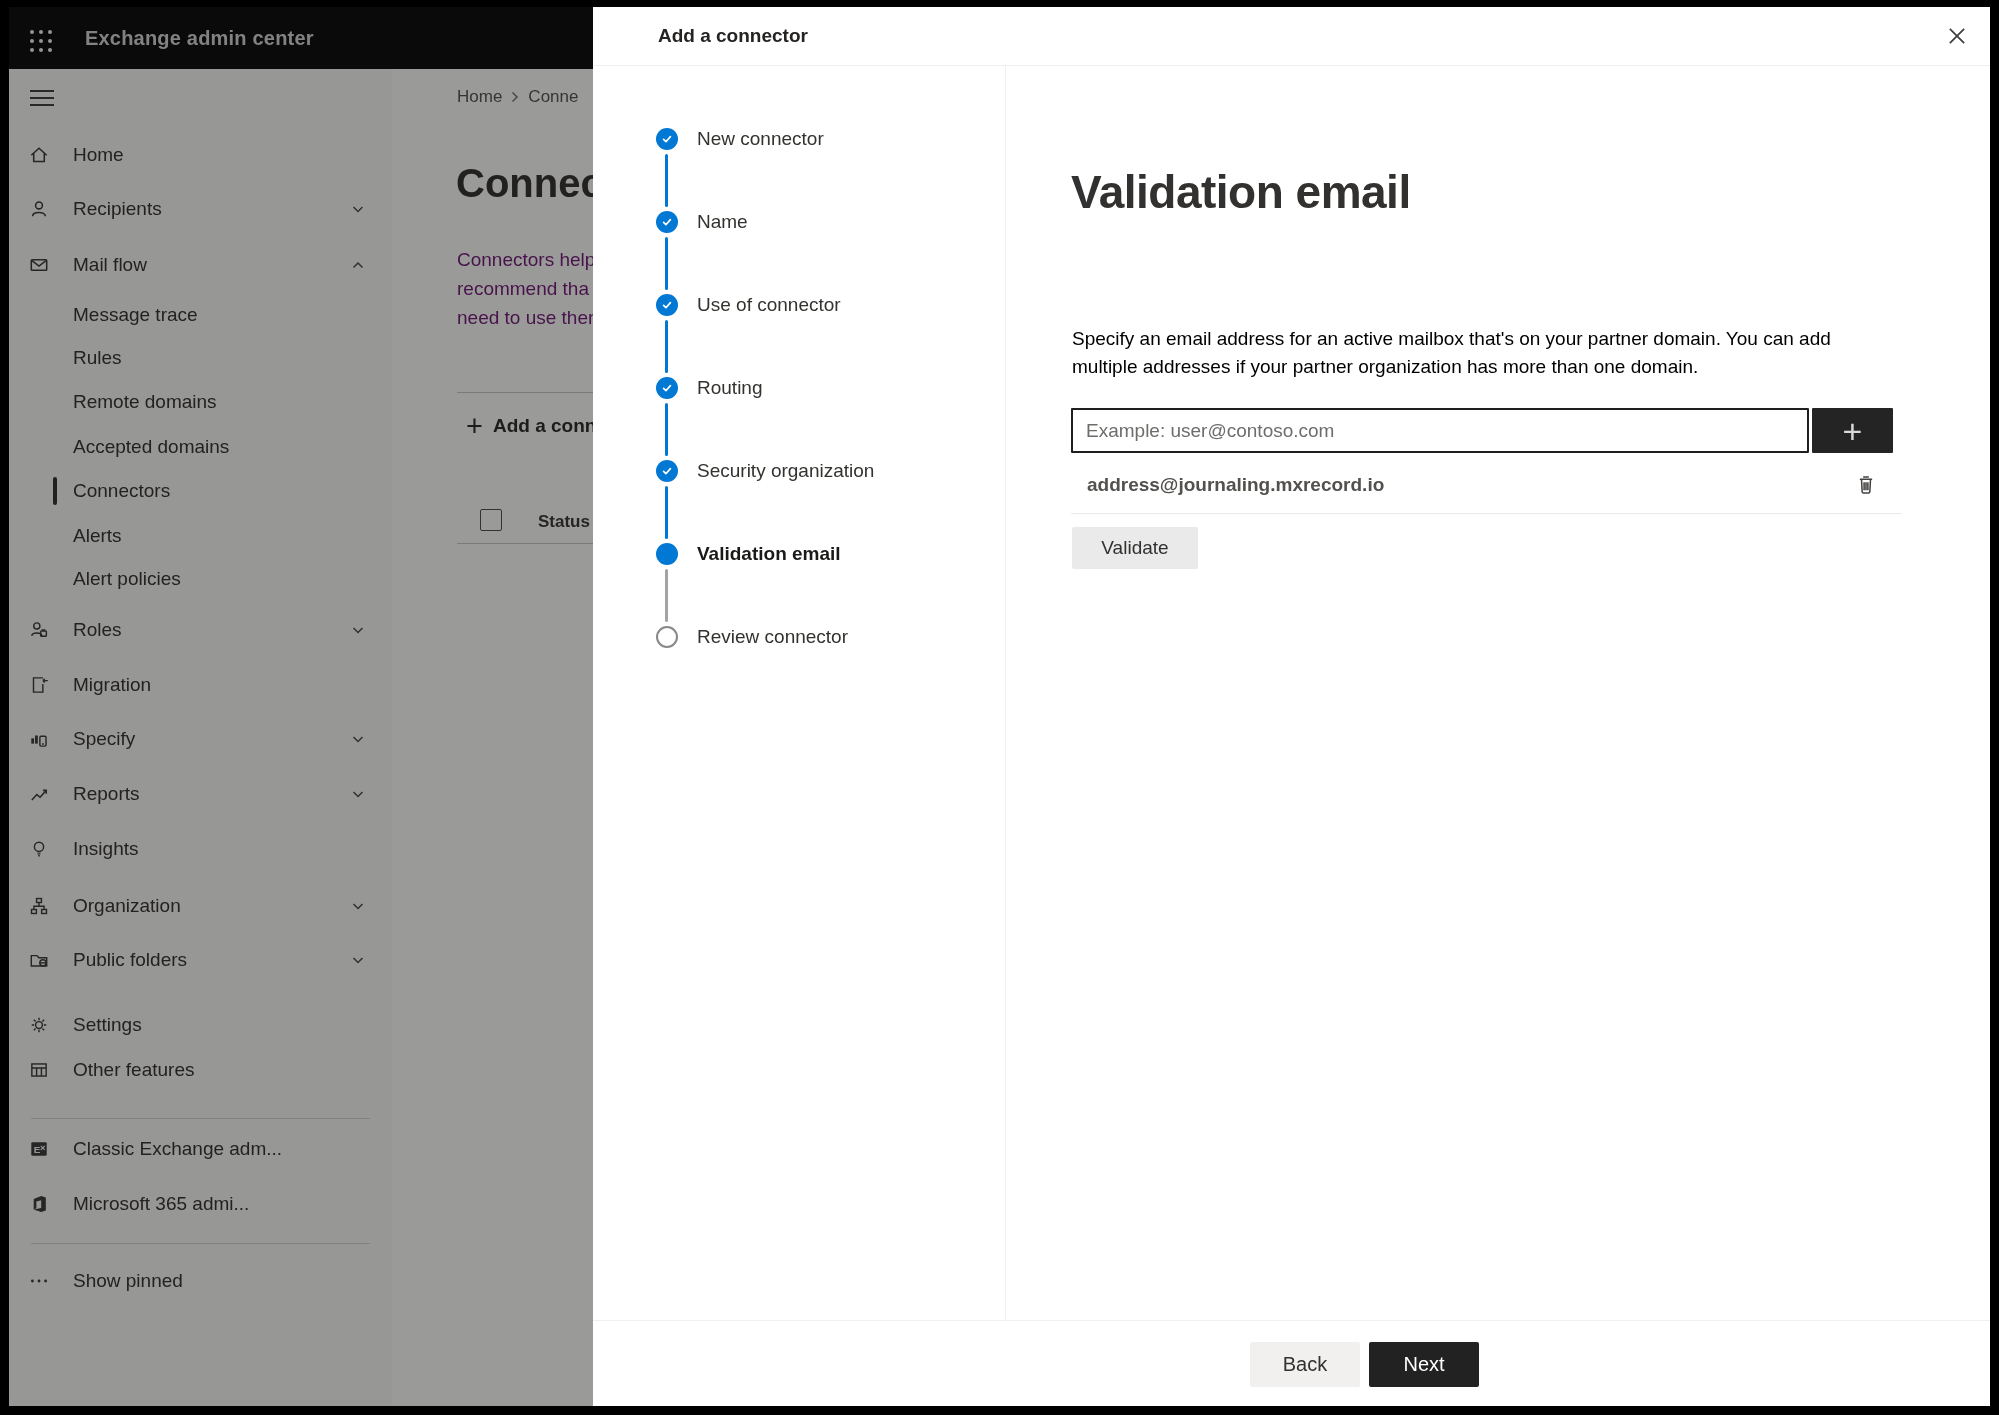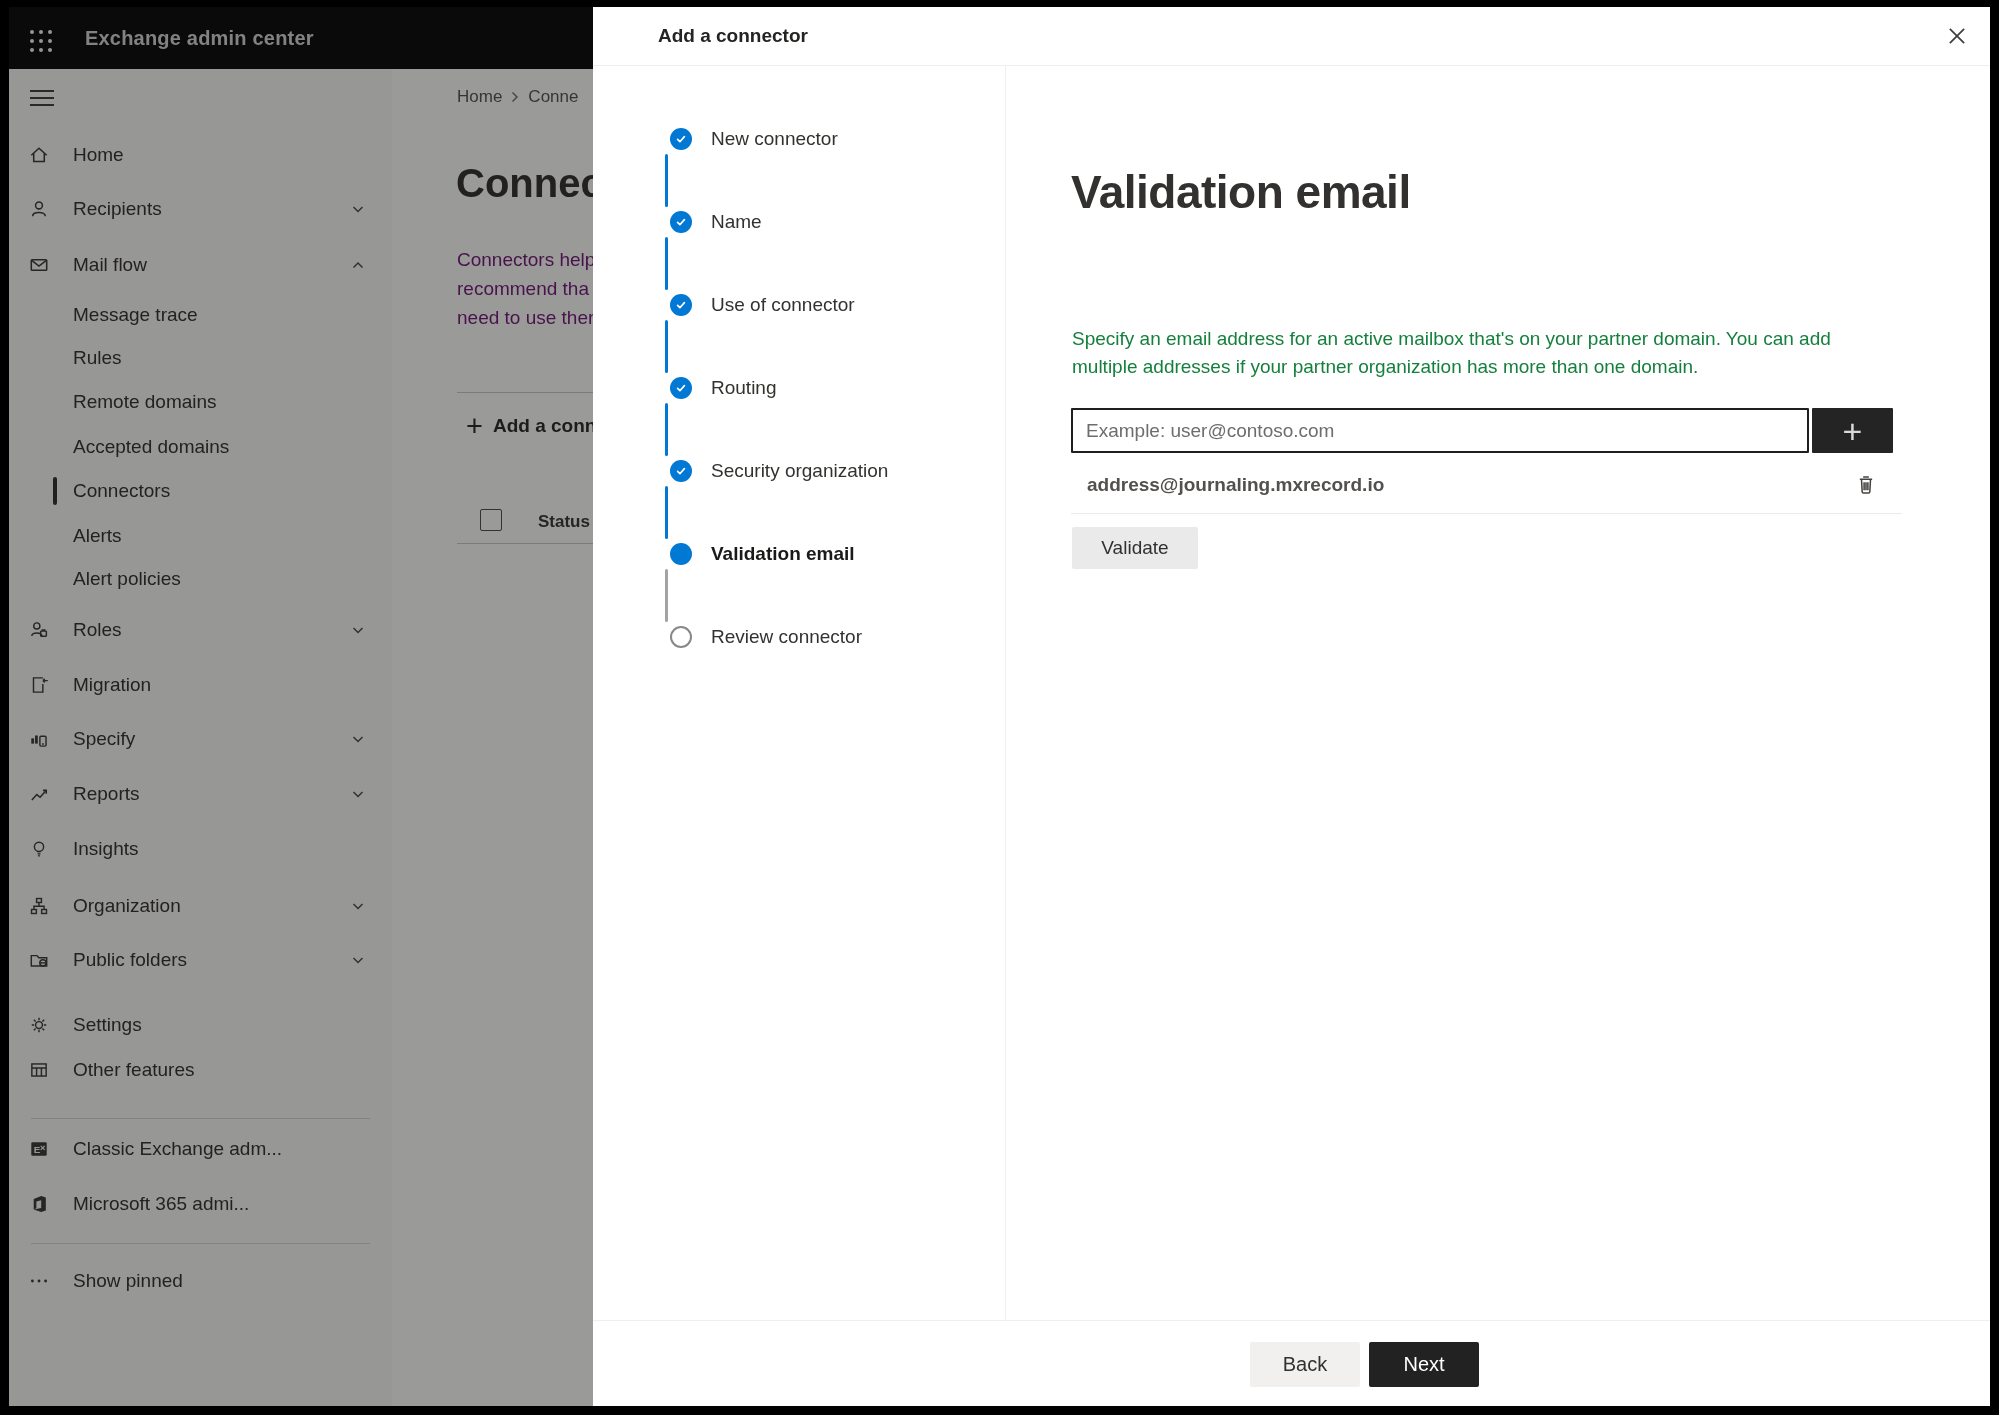--- a/index.html
+++ b/index.html
@@ -43,33 +43,33 @@
   
   .overlay{position:absolute;inset:0;background:rgba(10,10,10,0.40);z-index:5;}
 
   
   .dialog{position:absolute;left:584px;top:0;width:1397px;height:1399px;background:#fff;z-index:10;}
   .dlg-header{position:absolute;top:0;left:0;right:0;height:58px;border-bottom:1px solid #f0efee;background:#fff;}
   .dlg-title{position:absolute;left:65px;top:0;line-height:58px;font-size:19px;font-weight:700;color:#252423;white-space:nowrap;}
   .dlg-close{position:absolute;top:16px;right:20px;width:26px;height:26px;cursor:pointer;}
 
   .dlg-left{position:absolute;left:0;top:58px;width:412px;bottom:85px;border-right:1px solid #f0efee;}
-  .step{position:absolute;left:14px;width:100%;height:40px;}
+  .step{position:absolute;left:0;width:100%;height:40px;}
   .dot{position:absolute;left:63px;top:50%;transform:translateY(-50%);width:22px;height:22px;border-radius:50%;box-sizing:border-box;display:flex;align-items:center;justify-content:center;}
   .dot.done,.dot.current{background:#0078d4;}
   .dot.upcoming{background:#fff;border:2px solid #8a8886;}
   .slbl{position:absolute;left:104px;top:50%;transform:translateY(-50%);font-size:19px;color:#33322f;white-space:nowrap;}
   .step.current .slbl{font-weight:700;color:#1b1a19;}
   .sline{position:absolute;left:72px;width:3px;height:53px;border-radius:1.5px;}
   .sline.blue{background:#0078d4;}
   .sline.gray{background:#a5a3a1;}
 
   .dlg-content{position:absolute;left:478px;top:58px;right:0;bottom:85px;}
   .v-heading{position:absolute;left:0;top:100px;font-size:46px;font-weight:700;color:#323130;letter-spacing:-.5px;white-space:nowrap;}
-  .v-desc{position:absolute;left:1px;top:260px;font-size:19px;line-height:28px;color:#15803d;}
+  .v-desc{position:absolute;left:1px;top:260px;font-size:19px;line-height:28px;color:#000000;}
   .email-row{position:absolute;left:0;top:343px;display:flex;align-items:center;}
   .email-input{box-sizing:border-box;width:738px;height:45px;border:2px solid #201f1e;border-radius:1px;padding:0 13px;font-size:19px;color:#323130;background:#fff;outline:none;font-family:"Liberation Sans","DejaVu Sans",sans-serif;}
   .email-input::placeholder{color:#6f6d6b;opacity:1;}
   .add-btn{width:81px;height:45px;margin-left:3px;background:#242424;border:none;border-radius:1px;color:#d9d9d9;font-size:34px;font-weight:200;line-height:40px;cursor:pointer;display:flex;align-items:center;justify-content:center;font-family:inherit;}
   .addr-row{position:absolute;left:0;top:392px;width:831px;height:56px;border-bottom:1px solid #edebe9;font-weight:bold;}
   .addr-text{position:absolute;left:16px;top:50%;transform:translateY(-50%);font-size:19px;color:#53514e;white-space:nowrap;}
   .trash-btn{position:absolute;right:23px;top:50%;transform:translateY(-50%);width:26px;height:26px;cursor:pointer;background:none;border:none;padding:0;}
   .validate-btn{position:absolute;left:1px;top:462px;width:126px;height:42px;background:#eaeaea;border:none;border-radius:2px;font-size:19px;color:#323130;cursor:pointer;font-family:inherit;}
 
   .dlg-footer{position:absolute;left:0;right:0;bottom:0;height:85px;border-top:1px solid #f0efee;background:#fff;}

